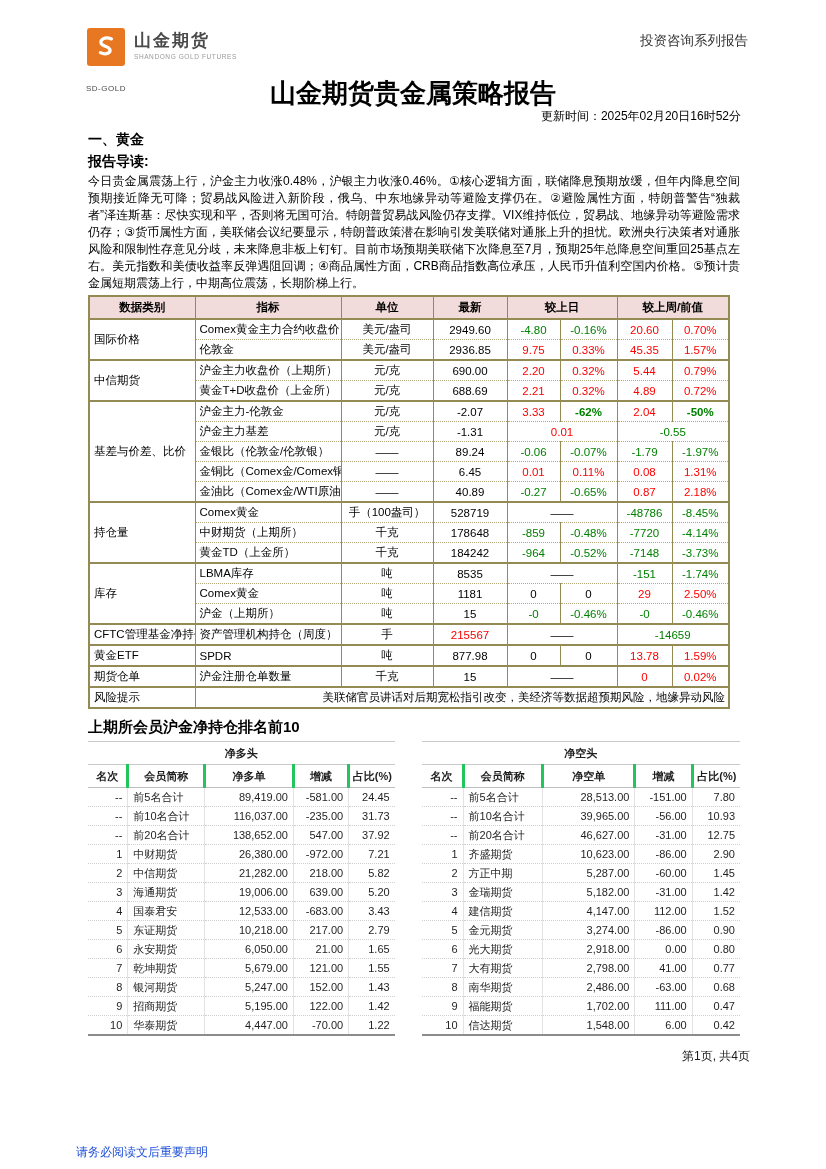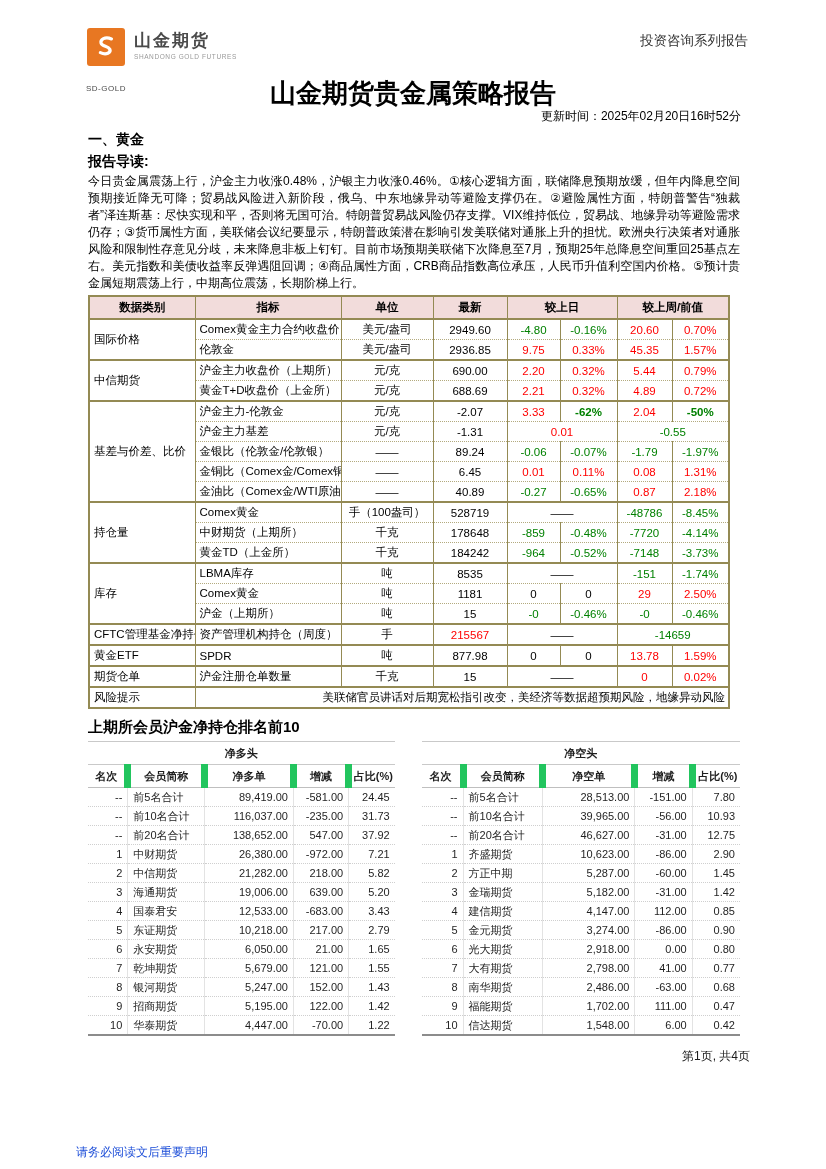--- a/index.html
+++ b/index.html
@@ -38,21 +38,21 @@
   .red{color:#ff0000;} .grn{color:#008000;} .bd{font-weight:bold;}
   .gold td.riskcell{text-align:right;padding-left:4px;}
   
   .rank-title{font-size:15px;font-weight:bold;margin:9px 0 4px 0;}
   .rank-wrap{display:flex;gap:27px;}
   table.rank{border-collapse:collapse;font-size:11px;color:#1f1f1f;table-layout:fixed;
              border-top:1px solid #c9c9c9;border-bottom:2px solid #8c8c8c;}
   table.rank.left{width:314px;} table.rank.right{width:326px;}
   .rank col.r0{width:13%;}.rank col.r1{width:25%;}.rank col.r2{width:29%;}.rank col.r3{width:18%;}.rank col.r4{width:15%;}
   .rank th.ttl{font-weight:bold;text-align:center;height:20px;border-bottom:1px solid #c9c9c9;}
-  .rank th.hd{font-weight:bold;text-align:center;height:20px;border-bottom:1px solid #bfbfbf;border-right:7px solid #22c55e;}
+  .rank th.hd{font-weight:bold;text-align:center;height:20px;border-bottom:1px solid #bfbfbf;border-right:3px solid #22c55e;}
   .rank th.hd:last-child{border-right:none;}
   .rank td{height:18px;padding:0 5px;border-bottom:1px dotted #cfcfcf;border-right:1px solid #e3e3e3;white-space:nowrap;overflow:hidden;}
   .rank td:last-child{border-right:none;}
   .rank td.c0{text-align:right;}
   .rank td.c1{text-align:left;}
   .rank td.c2,.rank td.c3,.rank td.c4{text-align:right;}
   
   .footer-left{position:absolute;left:76px;top:1144px;font-size:12px;color:#1d4ed8;}
   .footer-right{position:absolute;right:76px;top:1048px;font-size:12px;color:#1a1a1a;}
 </style>
@@ -454,21 +454,21 @@
               <td class="c1">金瑞期货</td>
               <td class="c2">5,182.00</td>
               <td class="c3">-31.00</td>
               <td class="c4">1.42</td>
             </tr>
             <tr>
               <td class="c0">4</td>
               <td class="c1">建信期货</td>
               <td class="c2">4,147.00</td>
               <td class="c3">112.00</td>
-              <td class="c4">0.85</td>
+              <td class="c4">1.52</td>
             </tr>
             <tr>
               <td class="c0">5</td>
               <td class="c1">金元期货</td>
               <td class="c2">3,274.00</td>
               <td class="c3">-86.00</td>
               <td class="c4">0.90</td>
             </tr>
             <tr>
               <td class="c0">6</td>

